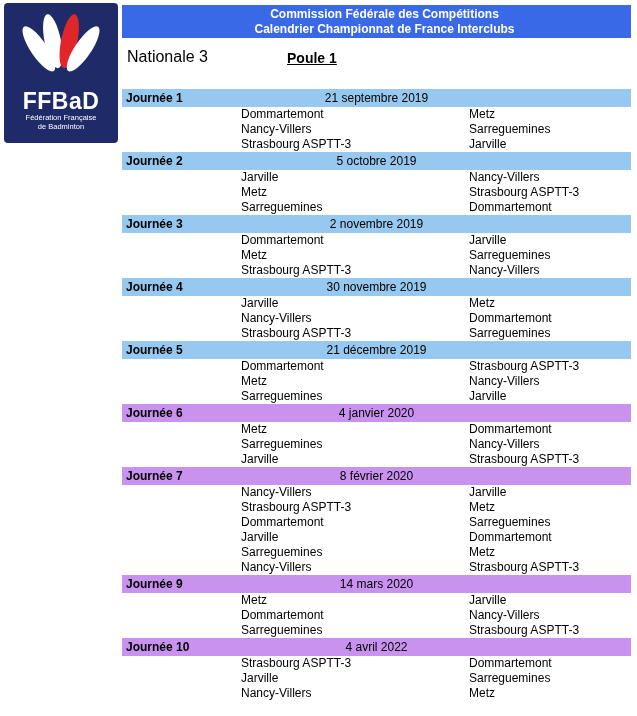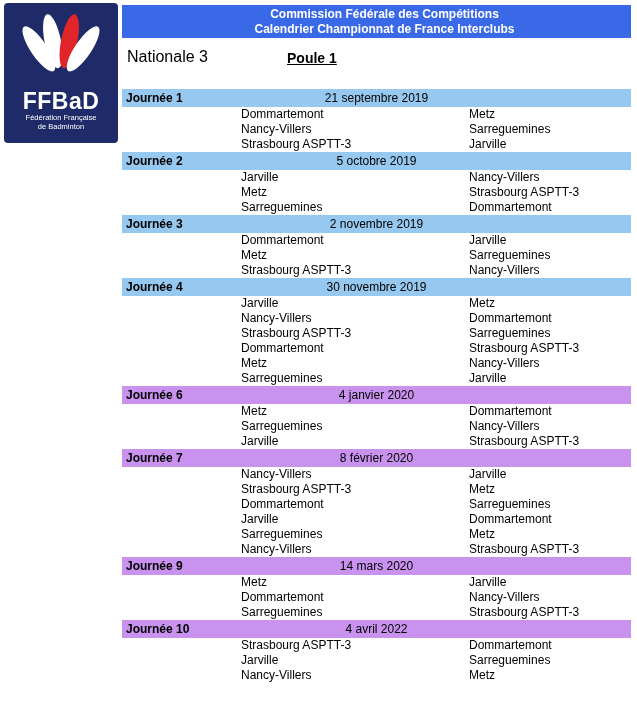--- a/index.html
+++ b/index.html
@@ -158,20 +158,24 @@
     <span class="away">Dommartemont</span>
   </div>
 
   <div class="match-row">
     <span class="home">Strasbourg ASPTT-3</span>
     <span class="away">Sarreguemines</span>
   </div>
 </section>
 
   <section class="journee">
+    <div class="band blue">
+      <span class="jlabel">Journée 5</span>
+      <span class="jdate">21 décembre 2019</span>
+    </div>
 
   <div class="match-row">
     <span class="home">Dommartemont</span>
     <span class="away">Strasbourg ASPTT-3</span>
   </div>
 
   <div class="match-row">
     <span class="home">Metz</span>
     <span class="away">Nancy-Villers</span>
   </div>

